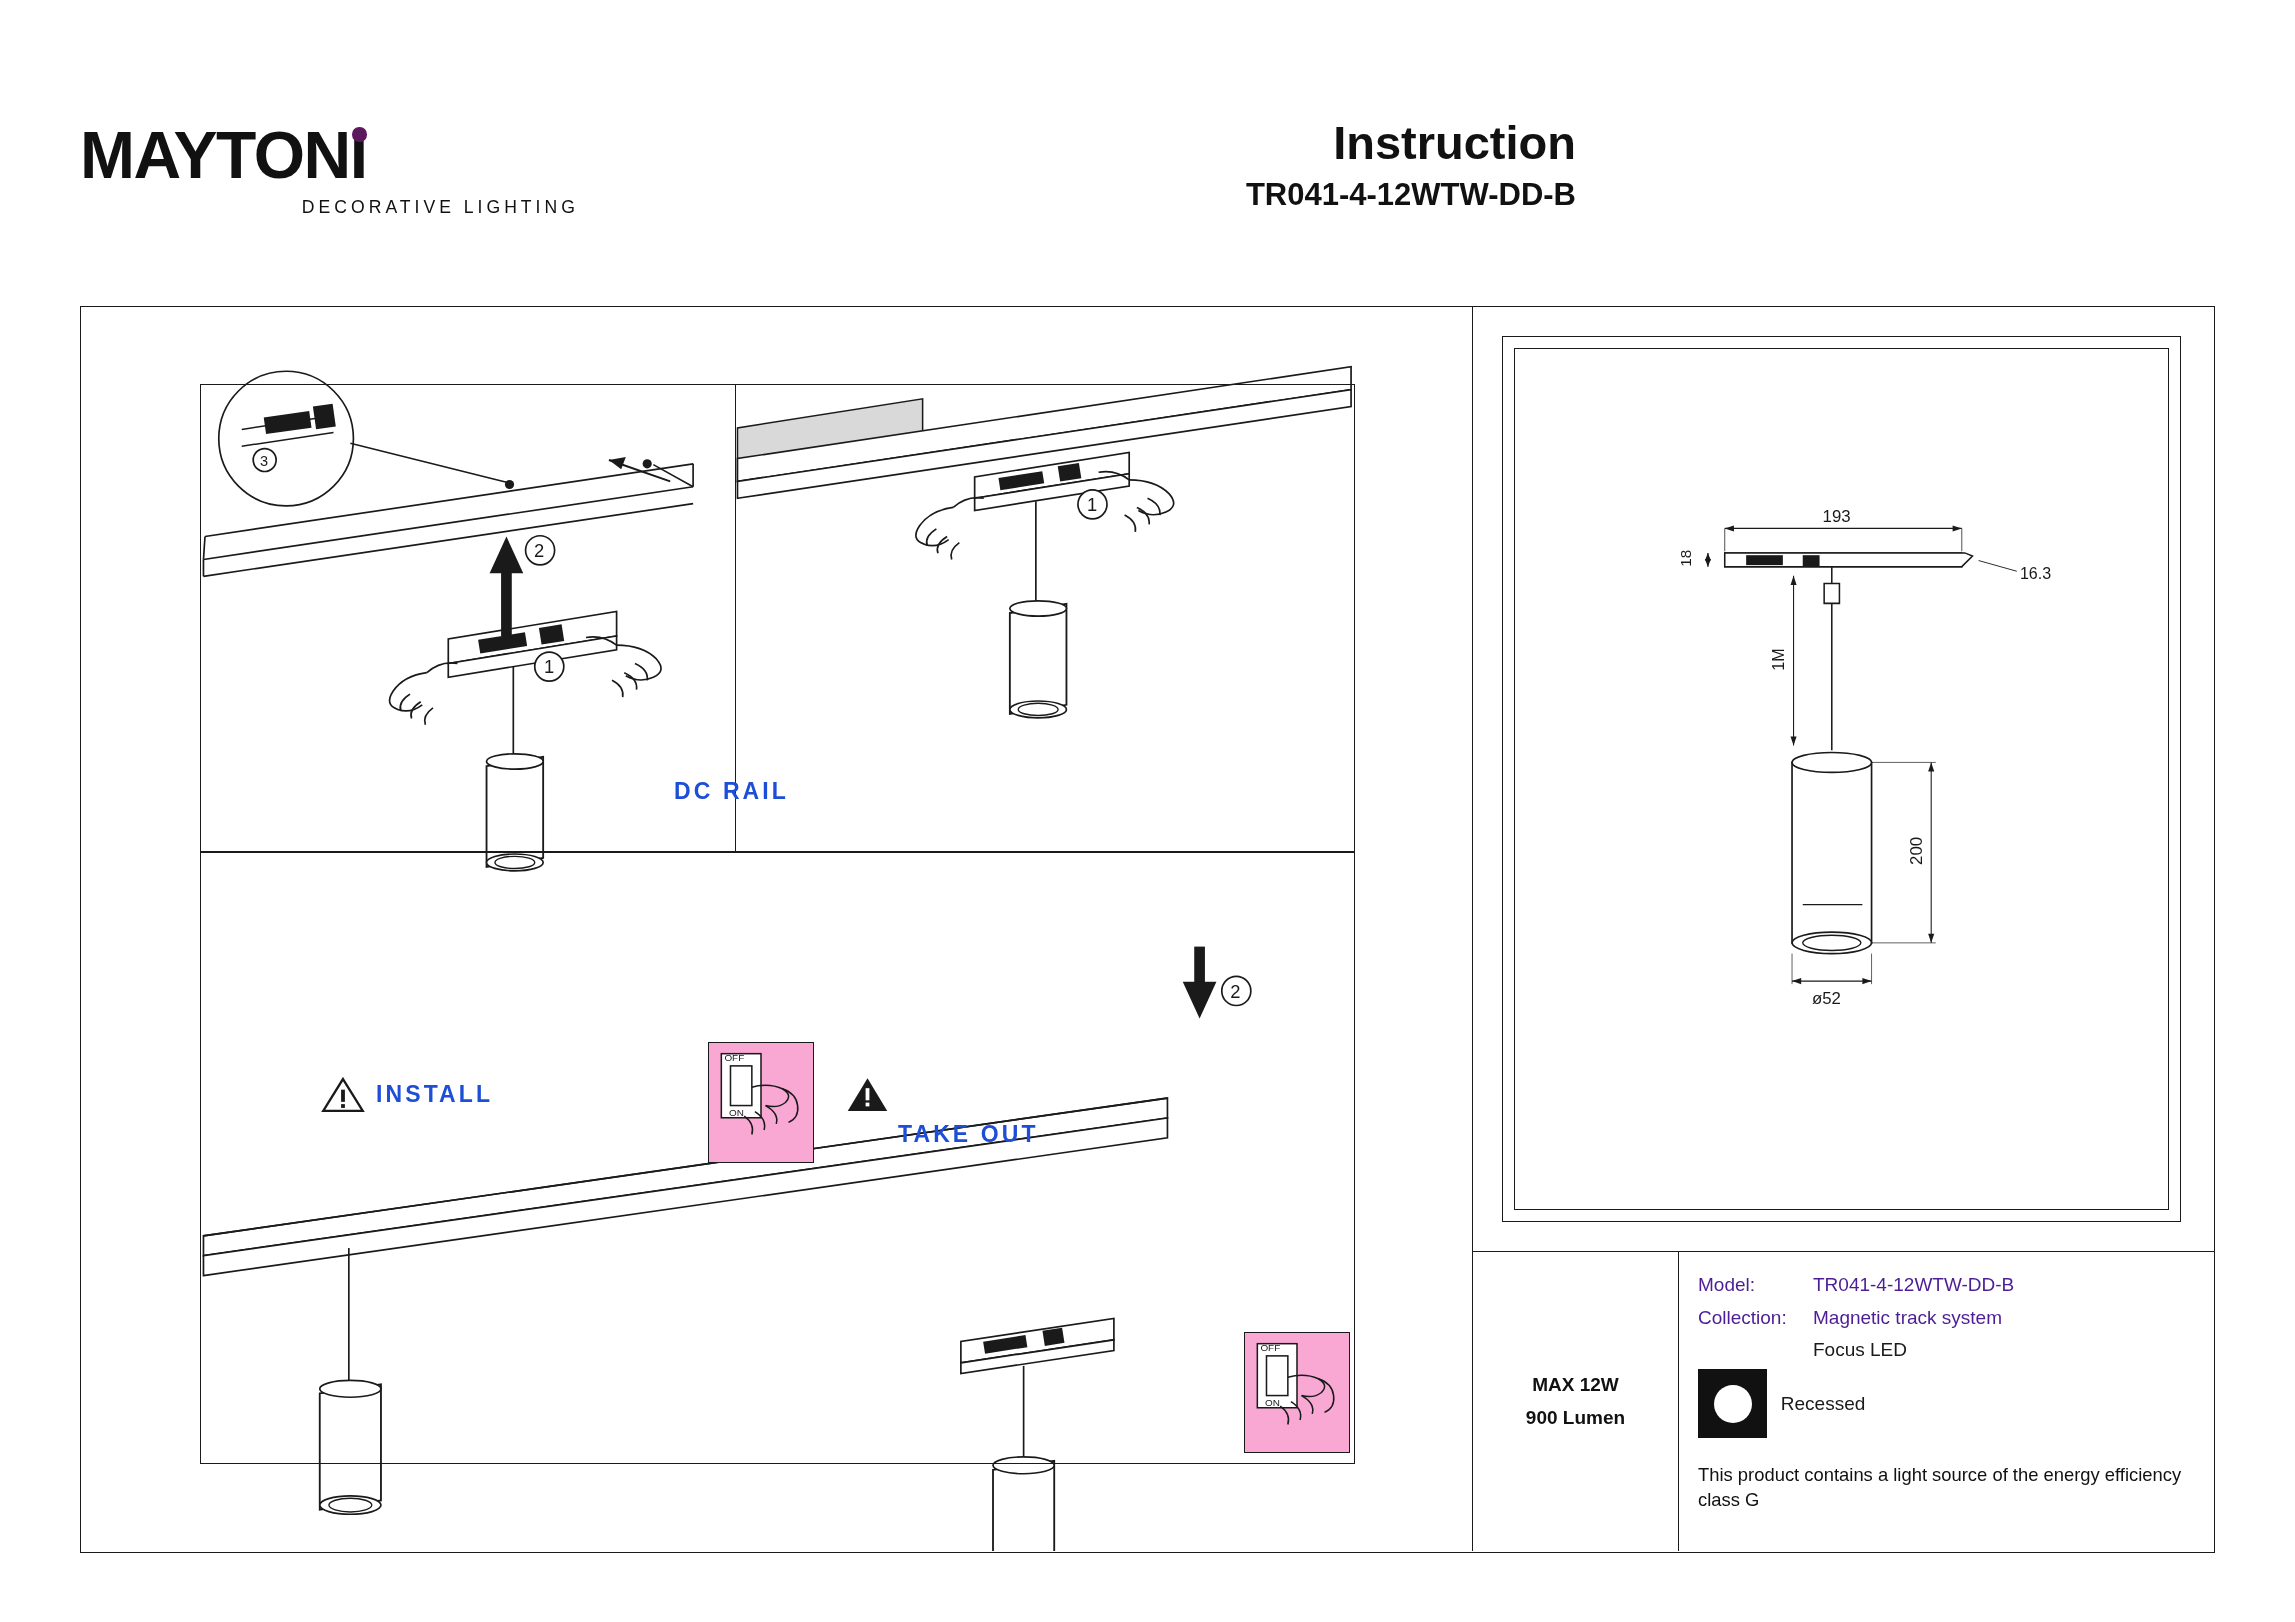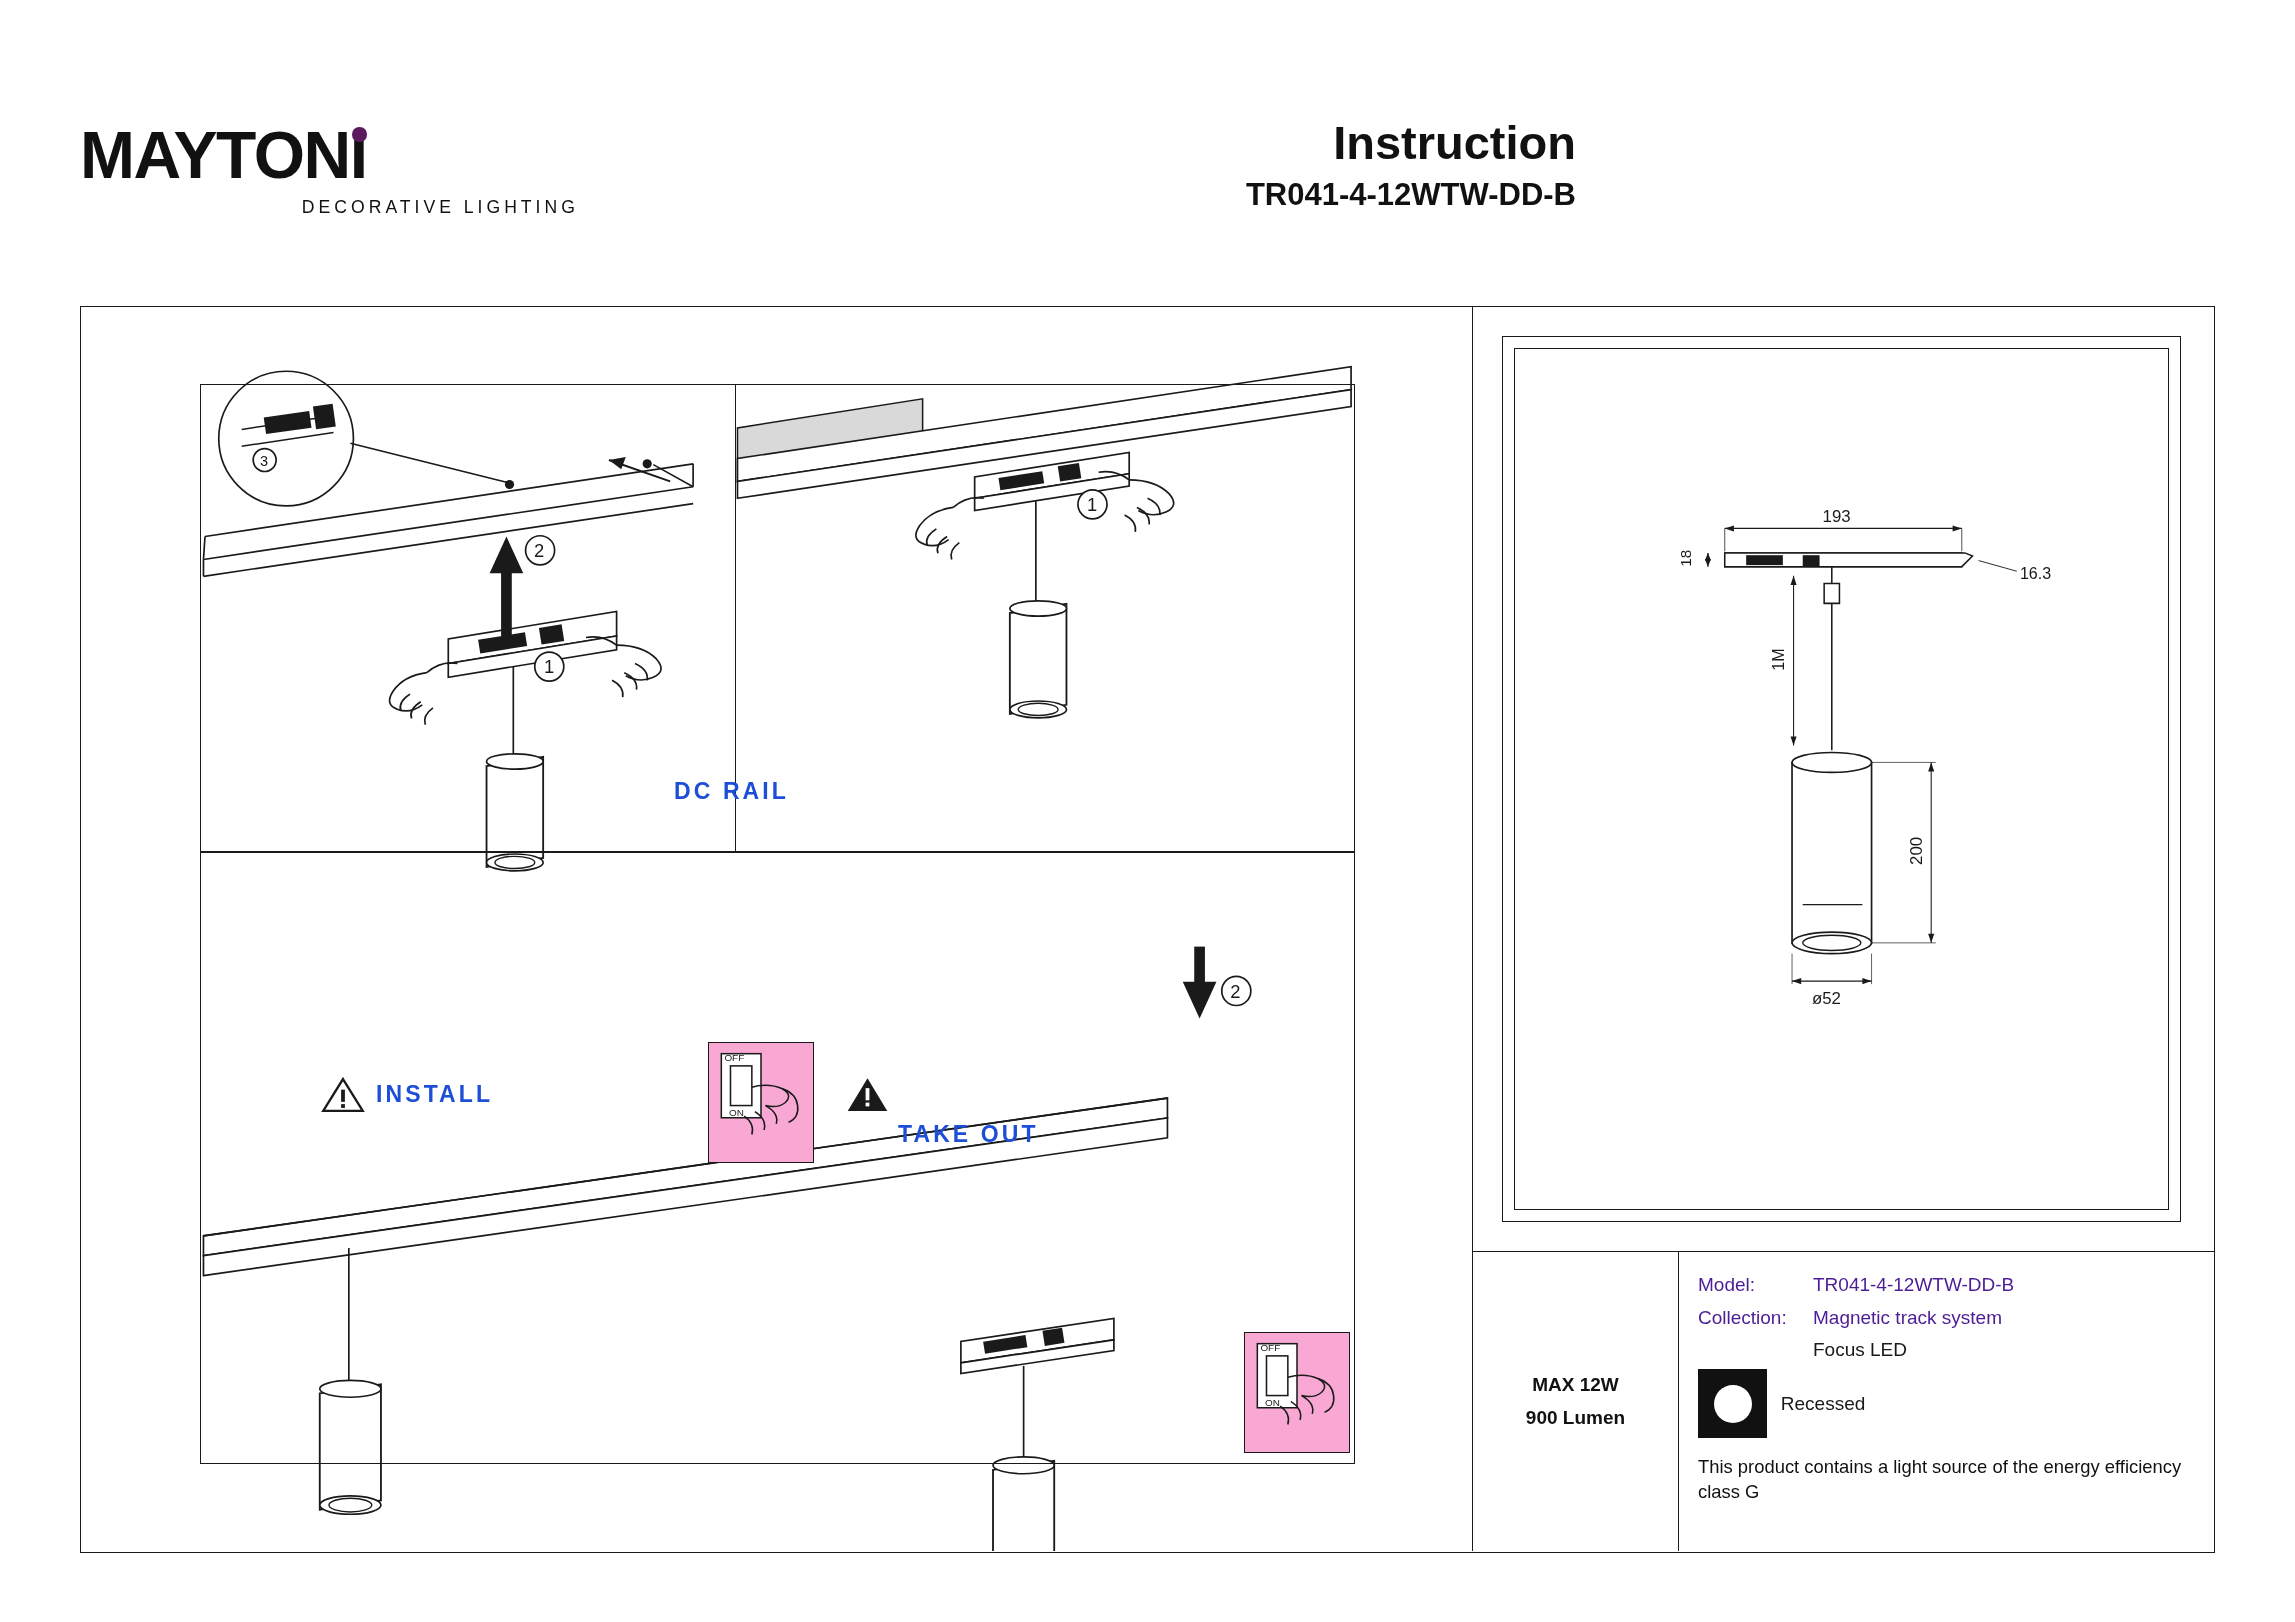--- a/index.html
+++ b/index.html
@@ -204,21 +204,21 @@
   }
   .recessed-icon .dot {
     width: 38px; height: 38px;
     border-radius: 50%;
     background: #ffffff;
   }
   .spec-note {
     font-size: 18.4px;
     line-height: 1.35;
     color: #111111;
-    margin-top: 17px;
+    margin-top: 25px;
   }
 
   
   .label-text {
     position: absolute;
     font-size: 23px;
     font-weight: 700;
     letter-spacing: 3.1px;
     color: #1d4ed8;
   }

